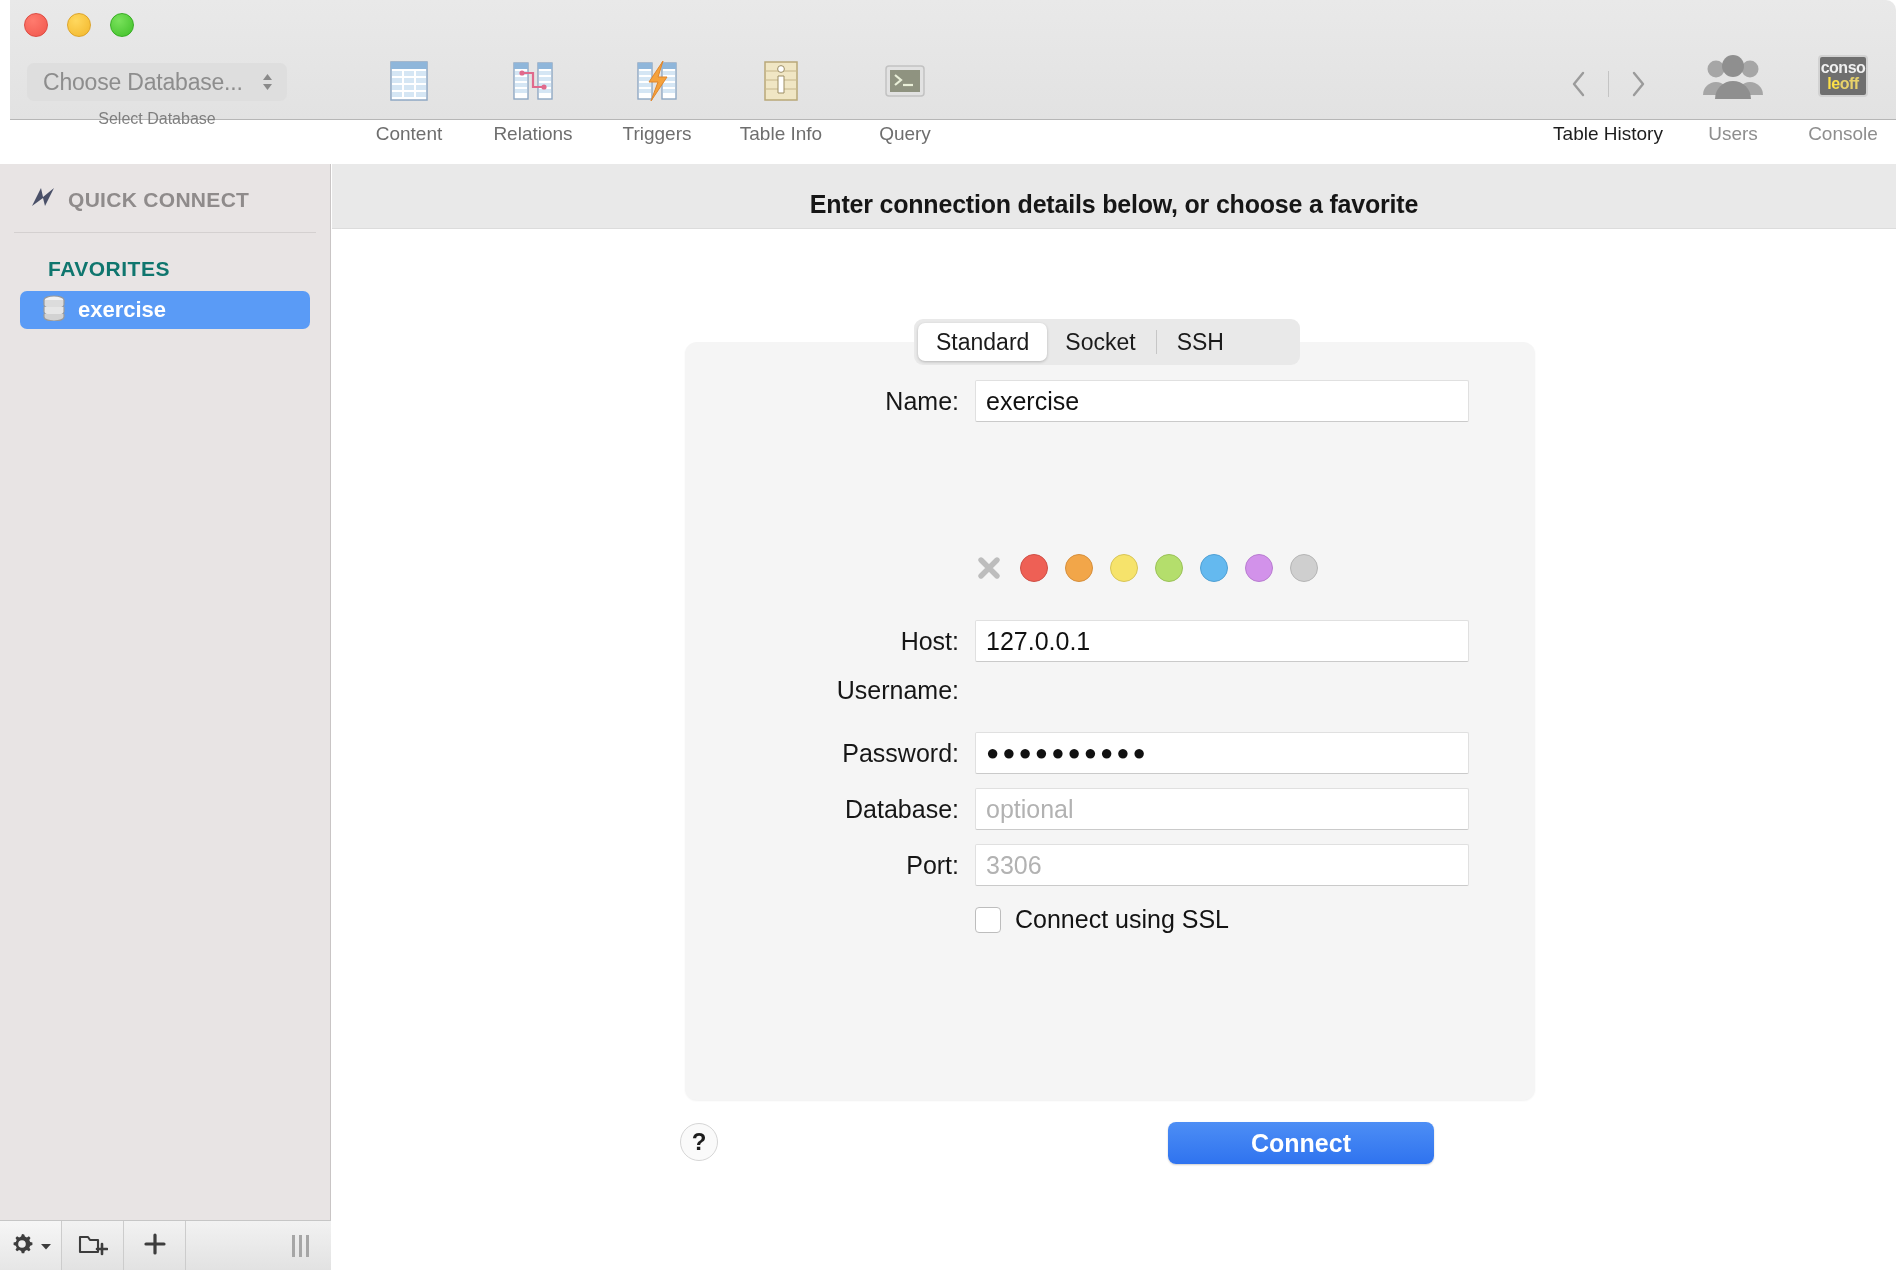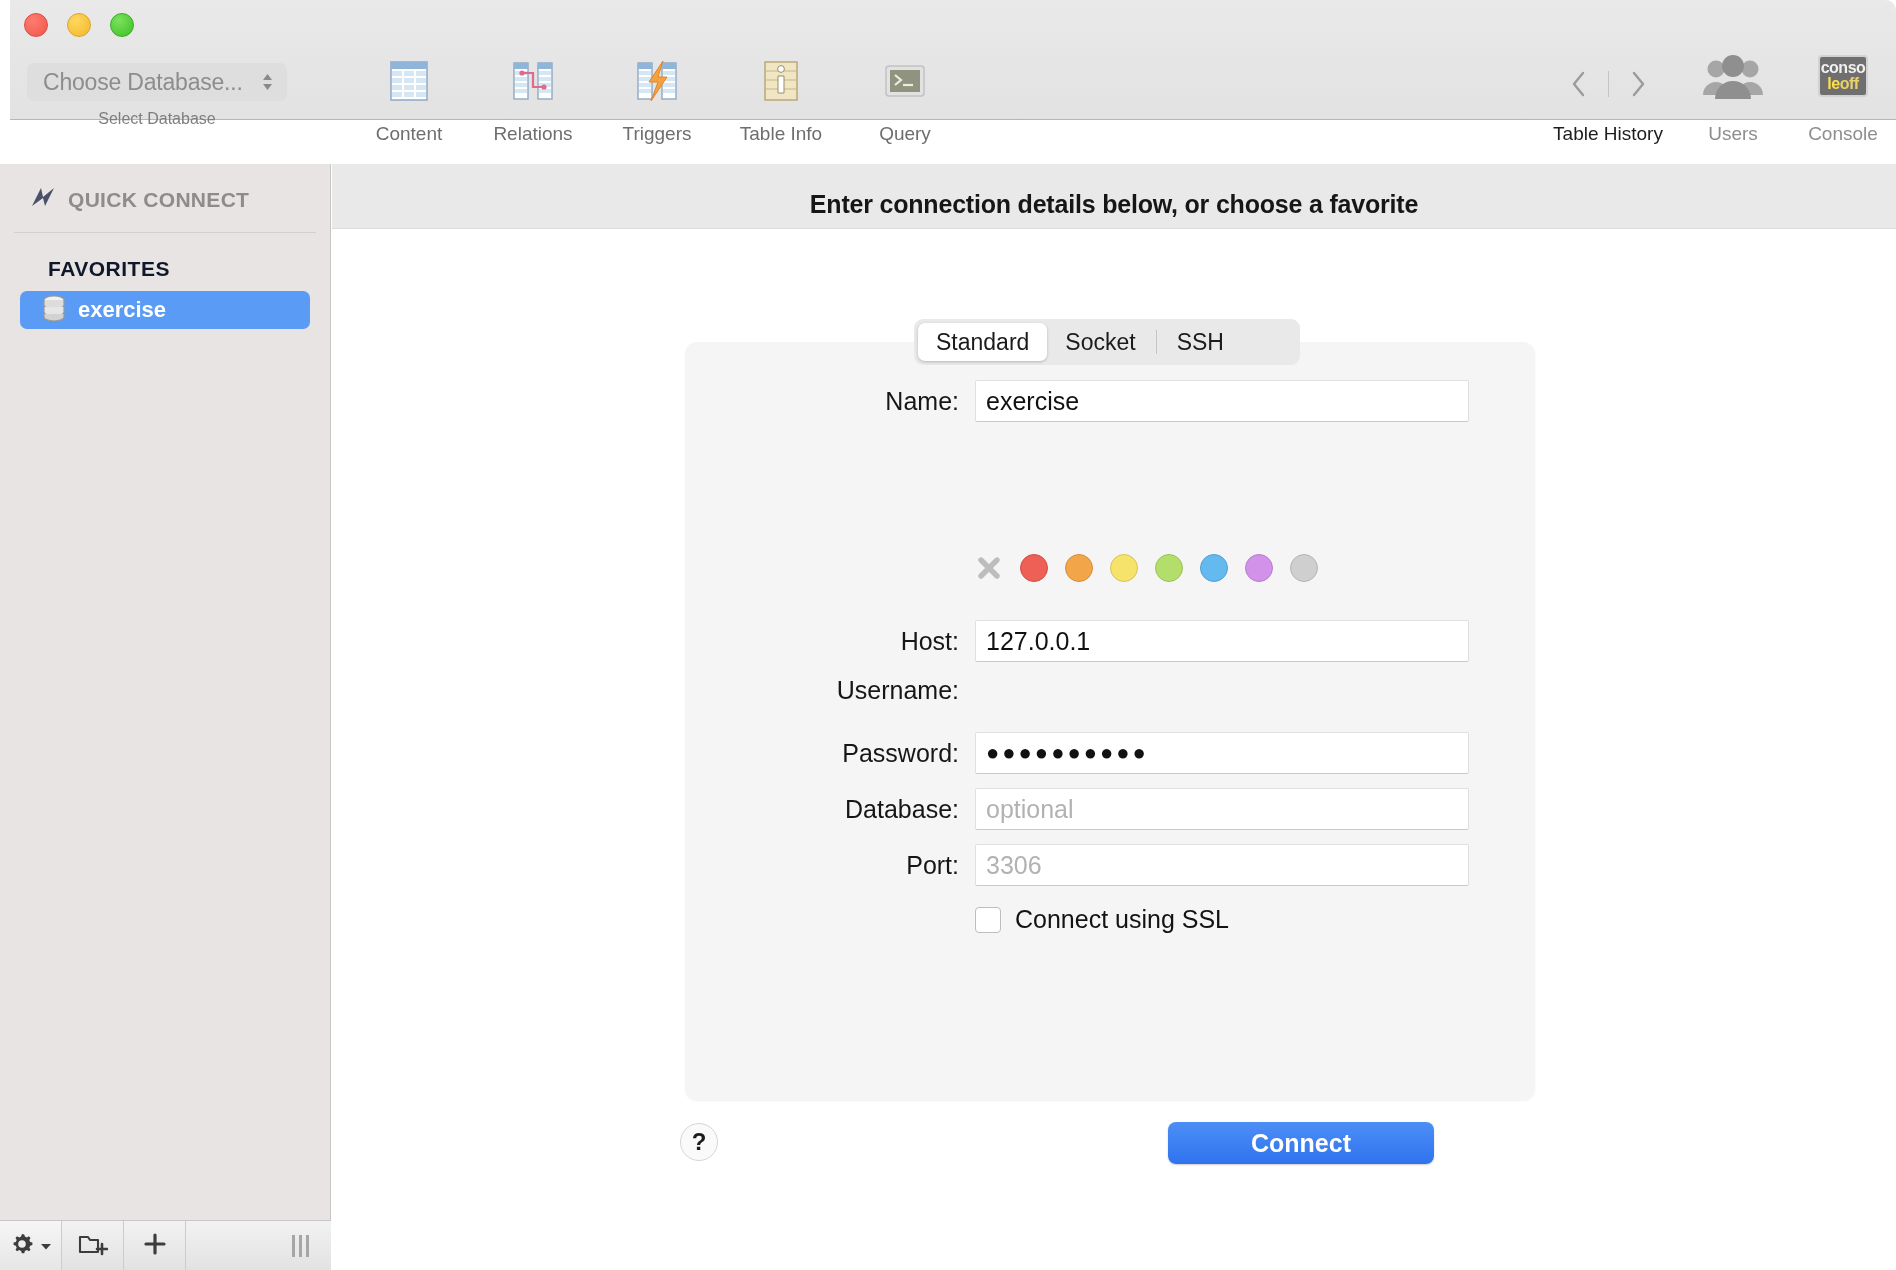--- a/index.html
+++ b/index.html
@@ -117,21 +117,21 @@
     font-size: 21px; font-weight: bold;
     color: #8f8b8b; letter-spacing: 0.3px;
   }
   #sidebar .divider {
     height: 1px; background: #d4d0d0;
     margin: 0 14px;
   }
   #favorites-label {
     padding: 24px 0 10px 48px;
     font-size: 21px; font-weight: bold;
-    color: #0f172a; letter-spacing: 0.5px;
+    color: #0f766e; letter-spacing: 0.5px;
   }
   .fav-row {
     margin: 0 20px; height: 38px;
     border-radius: 7px;
     display: flex; align-items: center; gap: 12px;
     padding-left: 22px;
     background: #5a9bf6;
   }
   .fav-row .fav-name { font-size: 22px; color: #ffffff; font-weight: bold; }
 

